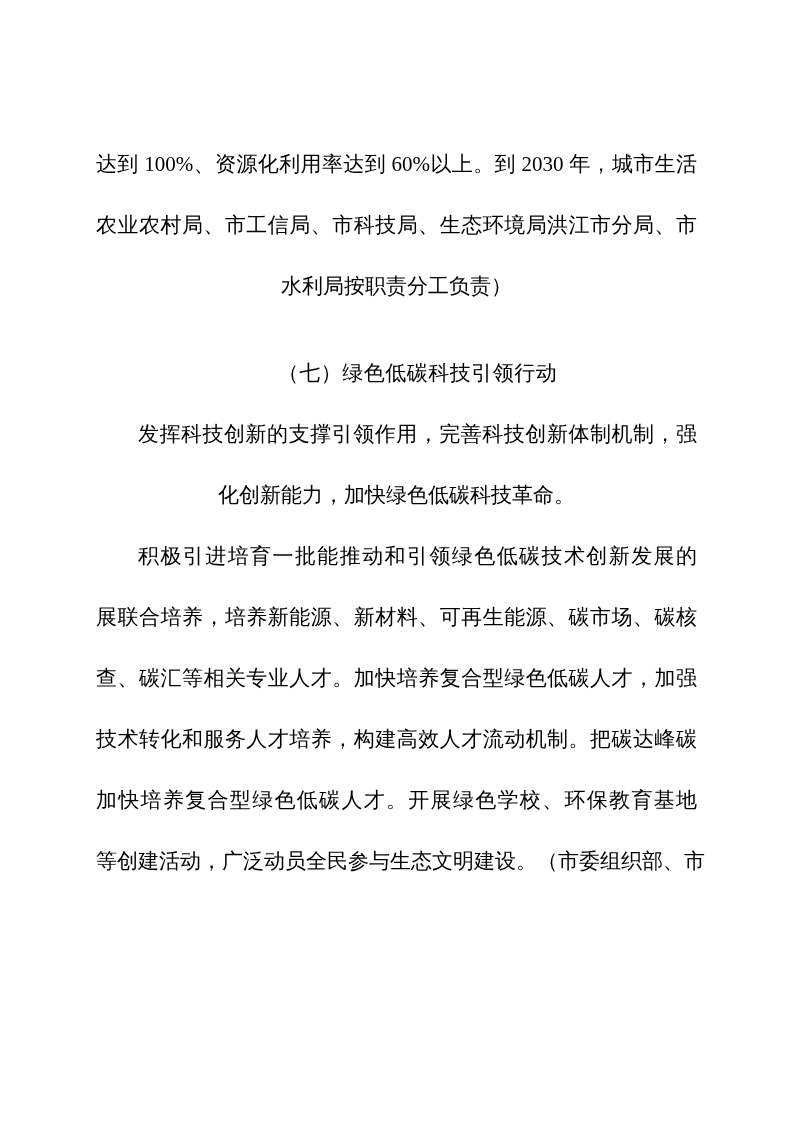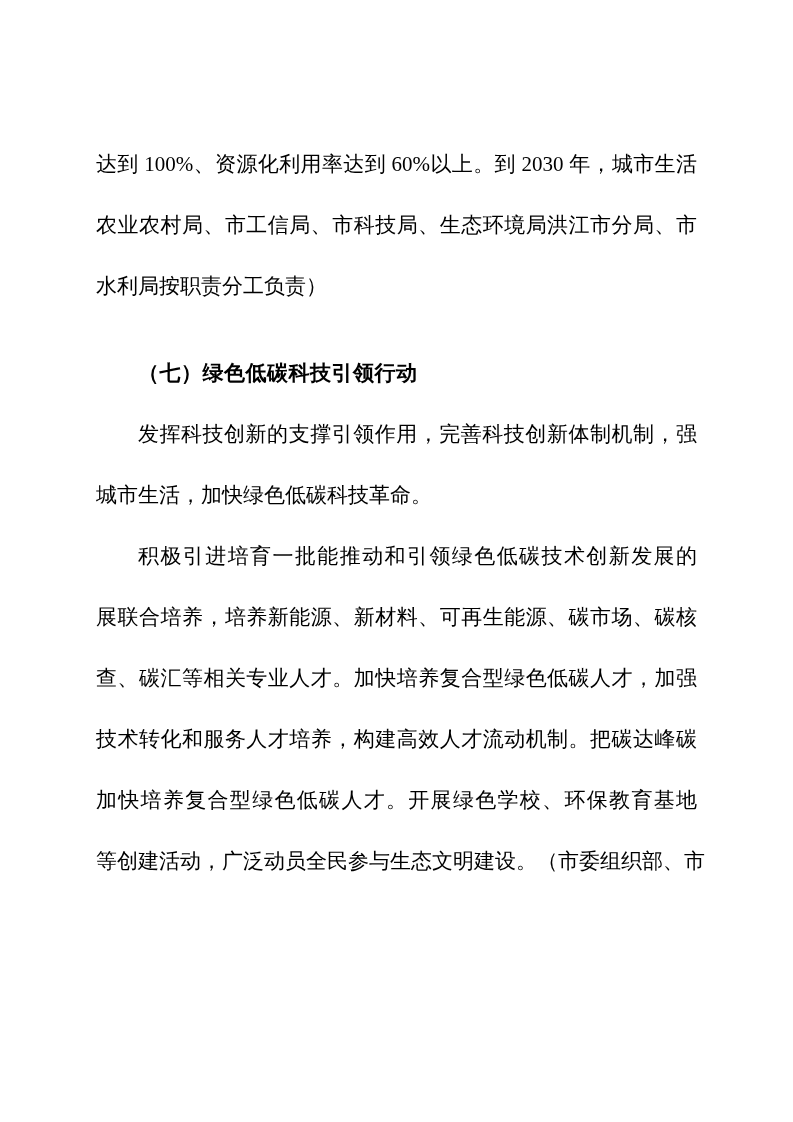--- a/index.html
+++ b/index.html
@@ -21,34 +21,34 @@
     left: 96px;
     top: 123px;
     width: 601px;
   }
   .line {
     height: 40px;
     line-height: 40px;
     font-size: 21px;
     color: #000000;
     white-space: nowrap;
-    text-align: left;
+    text-align: center;
   }
   
   .fill {
     text-align: justify;
     text-align-last: justify;
   }
   
   .indent {
     padding-left: 42px;
   }
   
   .h {
-    font-weight: 700;
+    font-weight: 400;
     font-family: "Liberation Sans", "DejaVu Sans", sans-serif;
     letter-spacing: 0.5px;
     margin-top: 47px;
   }
   .footer {
     position: absolute;
     left: 104px;
     top: 1008px;
     font-size: 12px;
     line-height: 20px;
@@ -62,21 +62,21 @@
 <div class="page">
   <main class="content">
 
     <p class="line fill">达到 100%、资源化利用率达到 60%以上。到 2030 年，城市生活</p>
     <p class="line fill">农业农村局、市工信局、市科技局、生态环境局洪江市分局、市</p>
     <p class="line">水利局按职责分工负责）</p>
 
     <p class="line h indent">（七）绿色低碳科技引领行动</p>
 
     <p class="line fill indent">发挥科技创新的支撑引领作用，完善科技创新体制机制，强</p>
-    <p class="line">城市生活，加快绿色低碳科技革命。</p>
+    <p class="line">化创新能力，加快绿色低碳科技革命。</p>
 
 
     <p class="line fill indent">积极引进培育一批能推动和引领绿色低碳技术创新发展的</p>
     <p class="line fill">展联合培养，培养新能源、新材料、可再生能源、碳市场、碳核</p>
     <p class="line fill">查、碳汇等相关专业人才。加快培养复合型绿色低碳人才，加强</p>
     <p class="line fill">技术转化和服务人才培养，构建高效人才流动机制。把碳达峰碳</p>
     <p class="line fill">加快培养复合型绿色低碳人才。开展绿色学校、环保教育基地</p>
     <p class="line fill">等创建活动，广泛动员全民参与生态文明建设。（市委组织部、市</p>
 
   </main>

